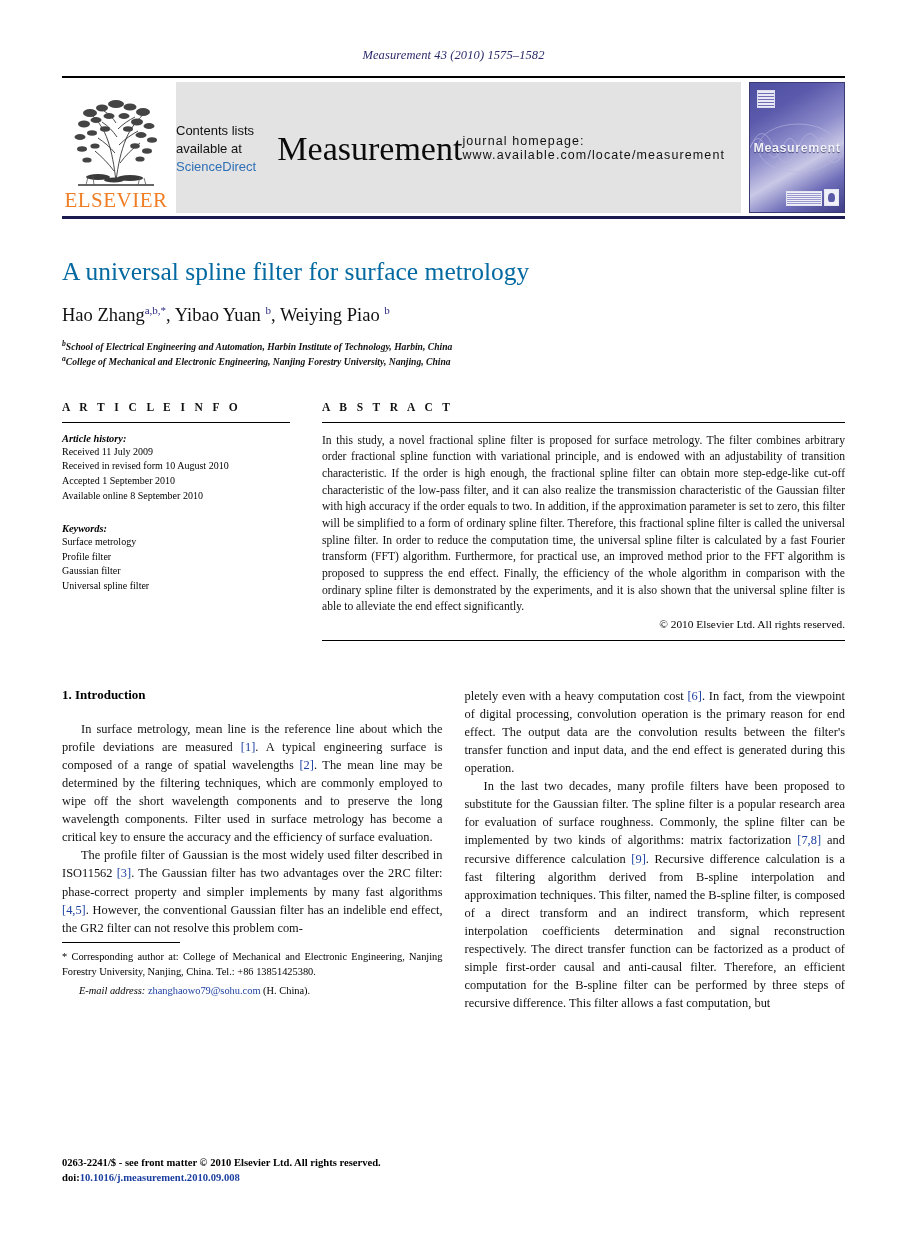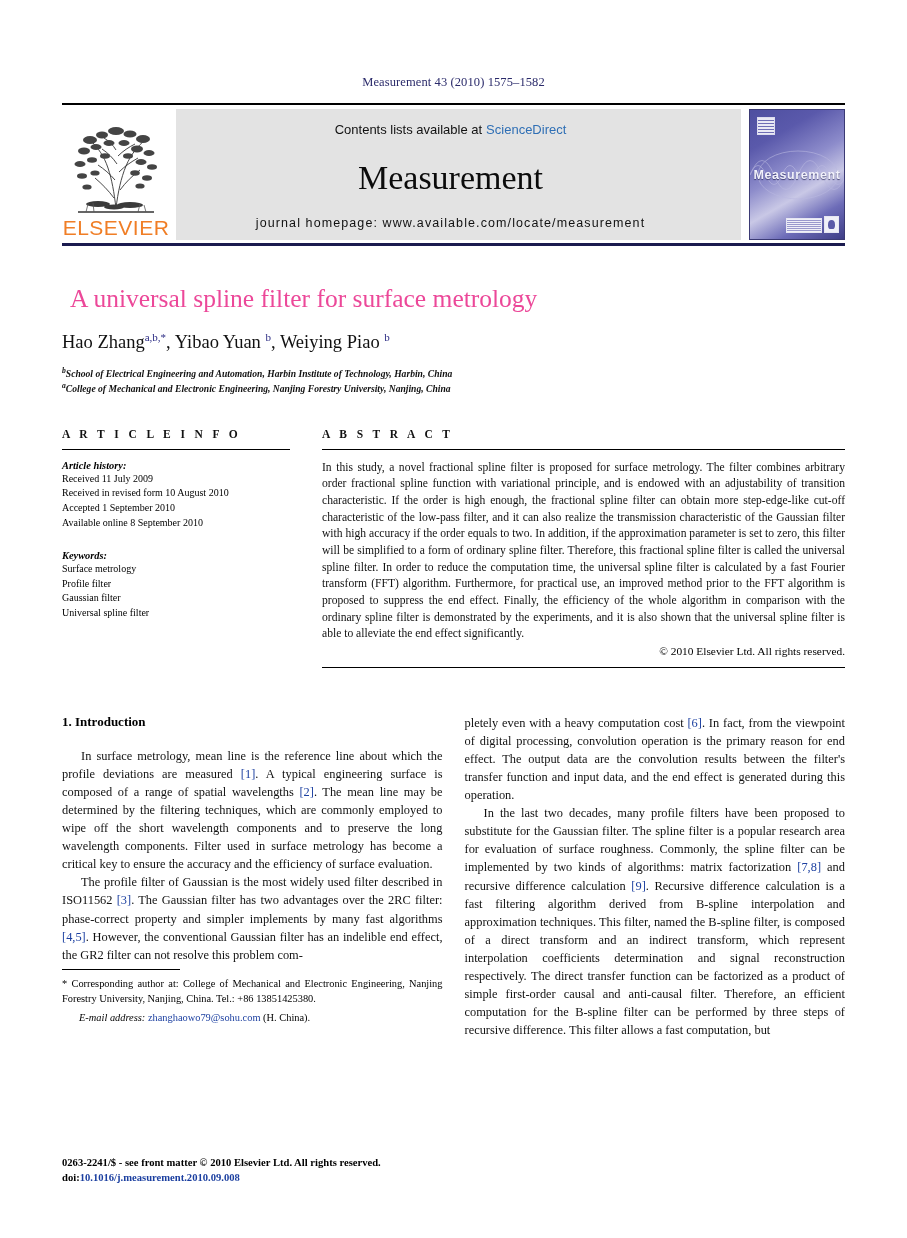--- a/index.html
+++ b/index.html
@@ -21,22 +21,23 @@
     height: 1238px;
     box-sizing: border-box;
     padding: 0 62px;
   }
 
   
   .running-head {
     text-align: center;
     font-size: 12.5px;
     color: #2a2a6a;
-    padding-top: 75px;
+    padding-top: 48px;
     letter-spacing: .1px;
+    font-style: italic;
   }
 
   
   .masthead {
     margin-top: 13px;
     border-top: 2.2px solid #000;
     border-bottom: 3px solid #1b1b4f;
     display: flex;
     align-items: stretch;
     height: 131px;
@@ -47,34 +48,34 @@
     width: 108px;
     flex: 0 0 108px;
     display: flex;
     flex-direction: column;
     align-items: center;
     justify-content: flex-end;
     padding-bottom: 2px;
   }
   .tree-svg { display:block; }
   .elsevier-word {
-    font-family: Liberation Sans, sans-serif;
+    font-family: Liberation Serif, serif;
     font-size: 21px;
     letter-spacing: .5px;
     color: #f07e26;
     font-weight: 400;
     line-height: 1;
     margin-top: 1px;
   }
   .journal-band {
     flex: 1 1 auto;
     background: #e3e3e3;
     margin: 0 8px 0 6px;
     display: flex;
-    flex-direction: column;
+    flex-direction: row;
     align-items: center;
     justify-content: space-between;
     padding: 11px 16px 10px 0;
     box-sizing: border-box;
   }
   .contents-line {
     font-size: 13px;
     color: #111;
     font-family: "Liberation Sans", sans-serif;
   }
@@ -155,22 +156,22 @@
     background: #5b5aa8;
     border-radius: 50% 50% 40% 40%;
   }
 
   
   .title-block { margin-top: 38px; }
   .article-title {
     font-size: 25.5px;
     font-family: "Liberation Serif", serif;
     font-weight: 400;
-    color: #ec4899;
-    margin: 8px;
+    color: #0369a1;
+    margin: 0;
     line-height: 1.2;
   }
   .authors {
     font-size: 18.5px;
     margin-top: 16px;
     color: #111;
     line-height: 1.2;
   }
   .authors sup {
     color: #2c2c84;

